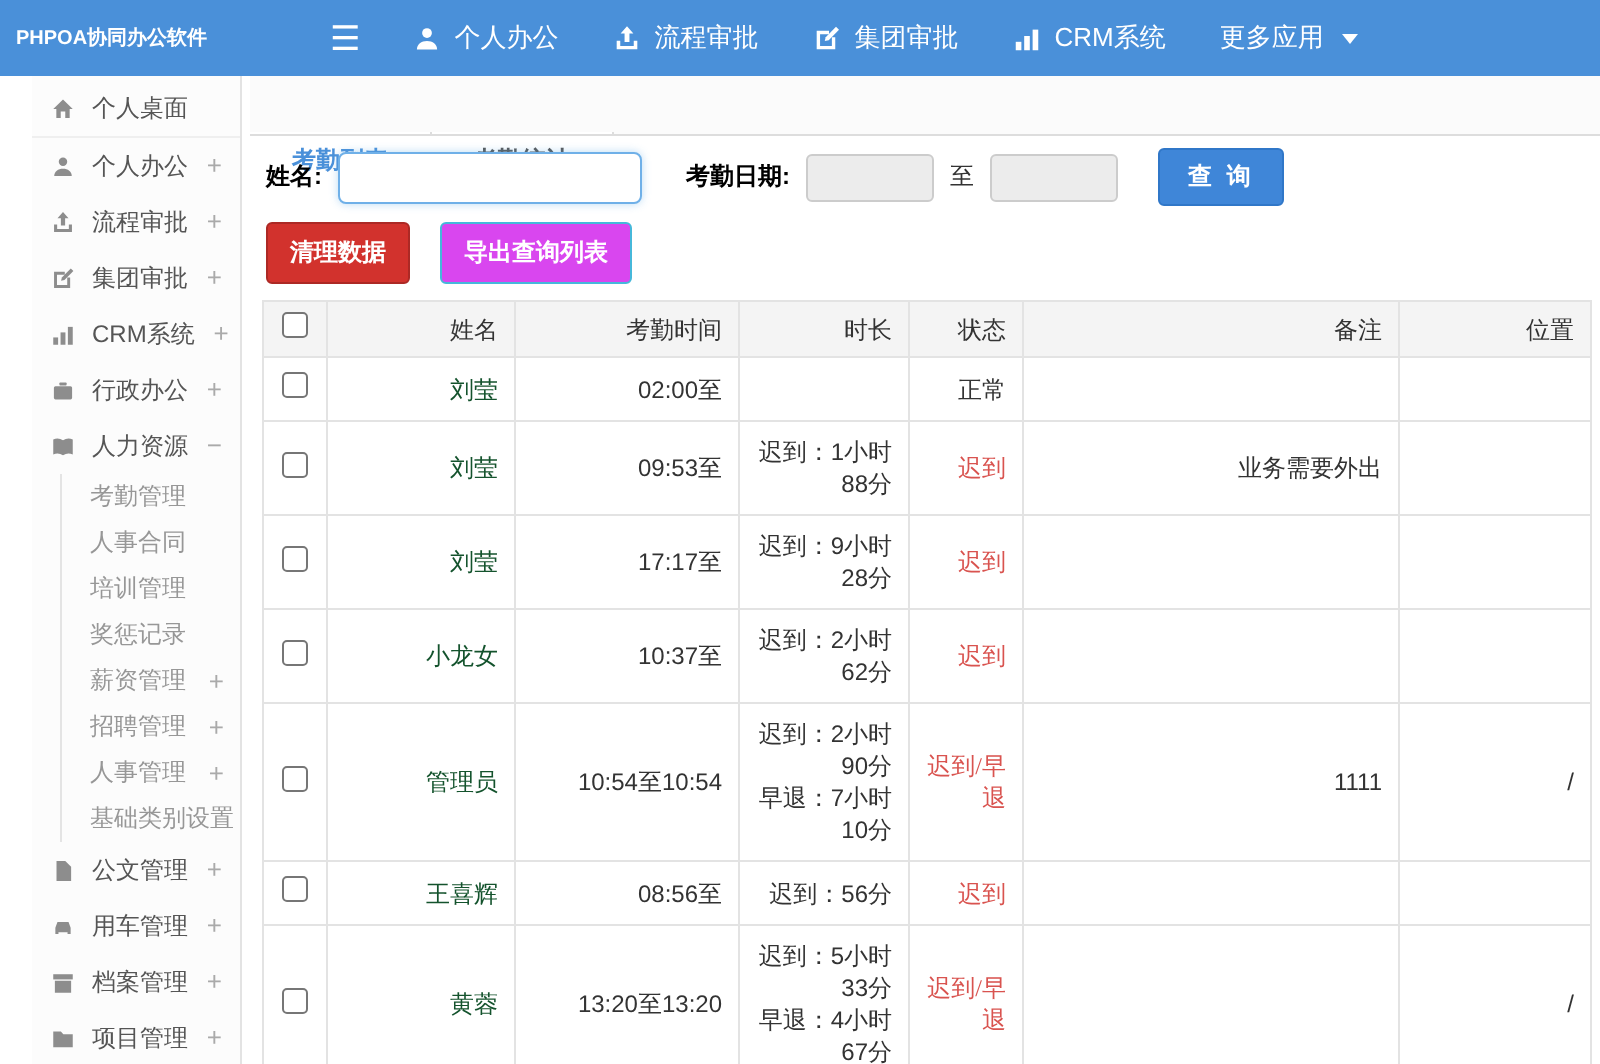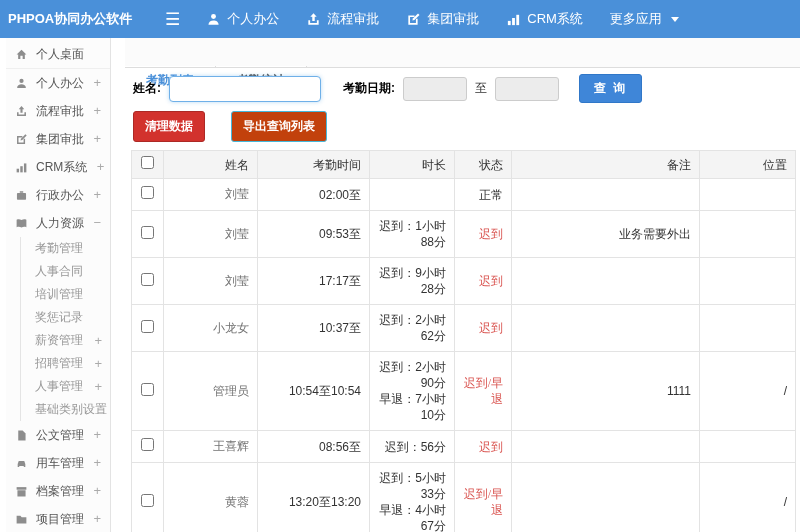--- a/index.html
+++ b/index.html
@@ -3,58 +3,58 @@
 <meta charset="utf-8">
 <style>
   * { box-sizing: border-box; margin: 0; padding: 0; }
   html,body { width: 800px; height: 532px; overflow: hidden; }
   body {
     font-family: "Liberation Sans", "DejaVu Sans", sans-serif;
     font-size: 12px; color: #333; background: #fff; position: relative;
   }
   
   .topbar { height: 38px; background: #4a90d9; display: flex; align-items: center; color: #fff; }
-  .logo { width: 125px; font-weight: bold; font-size: 13px; padding-left: 8px; flex: none; white-space: nowrap; }
+  .logo { width: 125px; font-weight: bold; font-size: 10px; padding-left: 8px; flex: none; white-space: nowrap; }
   .hamburger { margin-left: 40px; font-size: 17px; cursor: pointer; line-height: 1; }
   .topnav { display: flex; margin-left: 26px; gap: 27px; align-items: center; }
   .topnav-item { display: flex; gap: 6px; align-items: center; font-size: 13px; cursor: pointer; white-space: nowrap; }
   .caret { width: 0; height: 0; border-top: 5px solid #fff; border-left: 4px solid transparent; border-right: 4px solid transparent; margin-left: 3px; }
   
-  .sidebar { position: absolute; top: 38px; left: 6px; width: 105px; bottom: 0; background: #fcfcfc; border-right: 1px solid #e3e3e3; padding-top: 2px; overflow: hidden; }
+  .sidebar { position: absolute; top: 38px; left: 16px; width: 105px; bottom: 0; background: #fcfcfc; border-right: 1px solid #e3e3e3; padding-top: 2px; overflow: hidden; }
   .side-item { display: flex; align-items: center; gap: 7px; padding: 6px 9px; color: #555; cursor: pointer; line-height: 16px; }
   .side-item.first { border-bottom: 1px solid #efefef; }
   .side-item .icon { color: #8d8d8d; width: 14px; display: flex; flex: none; }
   .side-item .lbl { flex: 1; white-space: nowrap; }
   .expand { color: #aaa; font-size: 13px; width: 10px; text-align: right; flex: none; }
   .submenu { margin-left: 14px; border-left: 1px solid #e4e4e4; }
   .sub-item { display: flex; align-items: center; padding: 4px 8px 4px 14px; color: #979797; cursor: pointer; line-height: 15px; }
   .sub-item .lbl { flex: 1; white-space: nowrap; }
   
   .main { position: absolute; left: 125px; top: 38px; right: 0; bottom: 0; background: #fff; overflow: hidden; }
   .tabbar { height: 30px; display: flex; background: #fbfbfb; border-bottom: 1px solid #ddd; }
   .tab { line-height: 29px; padding: 0 21px; border-right: 1px solid #ddd; color: #555; font-weight: bold; cursor: pointer; background: #fff; margin-top: 28px; }
   .tab.active { color: #4a90d9; }
   .formrow { display: flex; align-items: center; padding: 6px 8px; gap: 8px; }
   .lbl-b { font-weight: bold; color: #000000; white-space: nowrap; }
   .name-input { width: 152px; height: 26px; border: 1px solid #6fb0e8; border-radius: 4px; padding: 0 6px; outline: none; box-shadow: 0 0 4px rgba(102,175,233,.45); font: inherit; }
   .date-input { width: 64px; height: 24px; background: #ececec; border: 1px solid #ccc; border-radius: 3px; font: inherit; padding: 0 5px; }
   .gap-l { margin-left: 14px; }
   .btn { border-radius: 3px; color: #fff; font-weight: bold; font-size: 12px; cursor: pointer; font-family: inherit; }
   .btn-query { margin-left: 12px; background: #3f86d8; border: 1px solid #3077c8; padding: 5px 14px; letter-spacing: 2px; }
-  .btnrow { padding: 2px 8px 6px; display: flex; gap: 26px; }
+  .btnrow { padding: 2px 8px 6px; display: flex; gap: 15px; }
   .btn-danger { background: #d2322d; border: 1px solid #ac2925; padding: 6px 11px; }
-  .btn-info { background: #c2410c; border: 1px solid #46b8da; padding: 6px 11px; text-align: right; }
+  .btn-info { background: #d946ef; border: 1px solid #46b8da; padding: 6px 11px; text-align: right; }
   
   .tbl { width: calc(100% - 12px); margin: 2px 6px 0; border-collapse: collapse; table-layout: fixed; }
   .tbl th, .tbl td { border: 1px solid #e3e3e3; text-align: right; vertical-align: middle; }
   .tbl th { background: #f4f4f4; color: #333; font-weight: normal; padding: 5px 8px; line-height: 16px; }
   .tbl td { padding: 7px 8px; line-height: 16px; word-break: break-all; }
   .cb-cell { text-align: center !important; }
   .tbl input[type=checkbox] { width: 13px; height: 13px; cursor: pointer; }
-  .name-link { color: #737373; cursor: pointer; font-family: Liberation Mono, monospace; }
+  .name-link { color: #14532d; cursor: pointer; }
   .st-late { color: #d9534f; font-family: Liberation Serif, serif; }
   .st-normal { color: #333; }
 </style>
 </head>
 <body>
 
 <div class="topbar">
   <div class="logo">PHPOA协同办公软件</div>
   <div class="hamburger">☰</div>
   <nav class="topnav" id="topnav">

